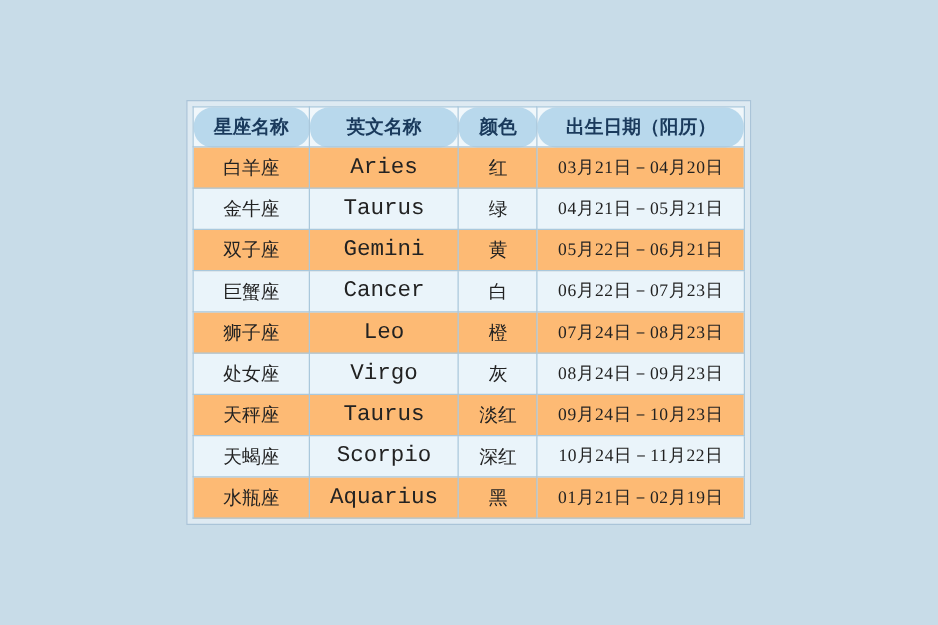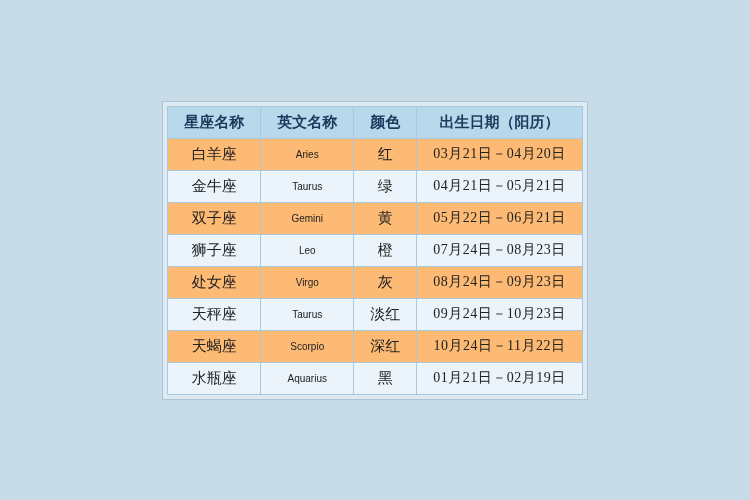--- a/index.html
+++ b/index.html
@@ -36,34 +36,35 @@
       font-size: 15px;
       color: #222;
       white-space: nowrap;
     }
 
     thead th {
       background-color: #b8d8ec;
       font-weight: bold;
       color: #1a3a5c;
       font-size: 15px;
+      border-radius: 15px;
     }
 
     tbody tr {
       background-color: #fdba74;
     }
 
     tbody tr:nth-child(even) {
       background-color: #eaf4fa;
     }
 
     td:nth-child(2) {
       font-style: normal;
-      font-family: Liberation Sans, sans-serif;
-      font-size: 10px;
+      font-family: Liberation Mono, monospace;
+      font-size: 18px;
     }
 
     td:nth-child(4) {
       font-size: 14px;
       letter-spacing: 0.5px;
     }
   </style>
 </head>
 <body>
 
@@ -90,20 +91,26 @@
           <td>绿</td>
           <td>04月21日－05月21日</td>
         </tr>
         <tr>
           <td>双子座</td>
           <td>Gemini</td>
           <td>黄</td>
           <td>05月22日－06月21日</td>
         </tr>
         <tr>
+          <td>巨蟹座</td>
+          <td>Cancer</td>
+          <td>白</td>
+          <td>06月22日－07月23日</td>
+        </tr>
+        <tr>
           <td>狮子座</td>
           <td>Leo</td>
           <td>橙</td>
           <td>07月24日－08月23日</td>
         </tr>
         <tr>
           <td>处女座</td>
           <td>Virgo</td>
           <td>灰</td>
           <td>08月24日－09月23日</td>

